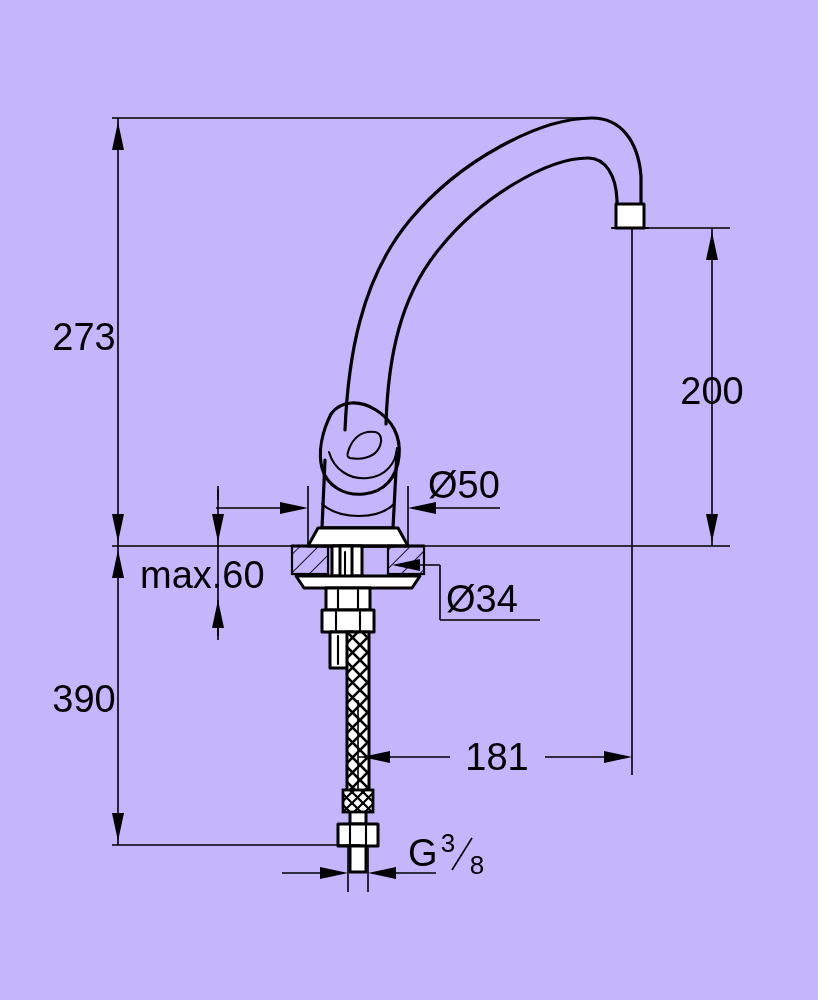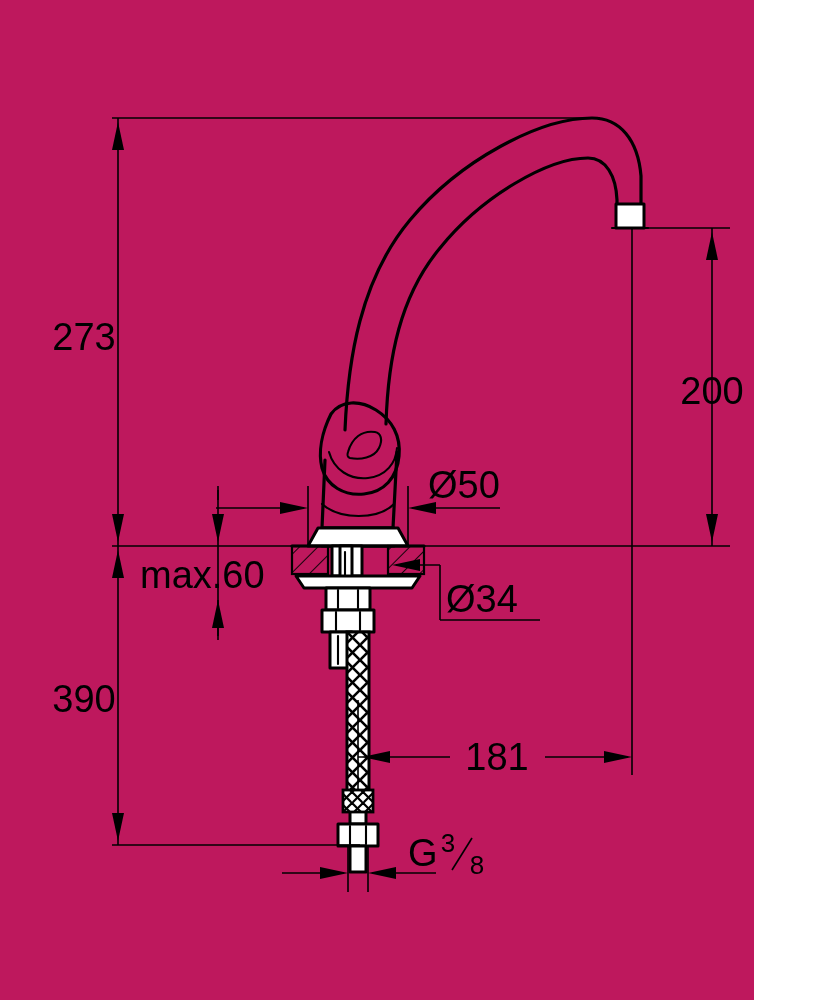--- a/index.html
+++ b/index.html
@@ -8,23 +8,23 @@
     background: #ffffff;
   }
   body {
     width: 834px;
     height: 1000px;
     font-family: "Liberation Sans", sans-serif;
     overflow: hidden;
   }
   #drawing-root {
     position: relative;
-    width: 754px;
+    width: 818px;
     height: 1000px;
-    background: #be185d;
+    background: #c4b5fd;
   }
   svg#tech-drawing {
     display: block;
     width: 834px;
     height: 1000px;
   }
   .dim-text {
     font-family: "Liberation Sans", sans-serif;
     font-size: 38px;
     fill: #000000;

